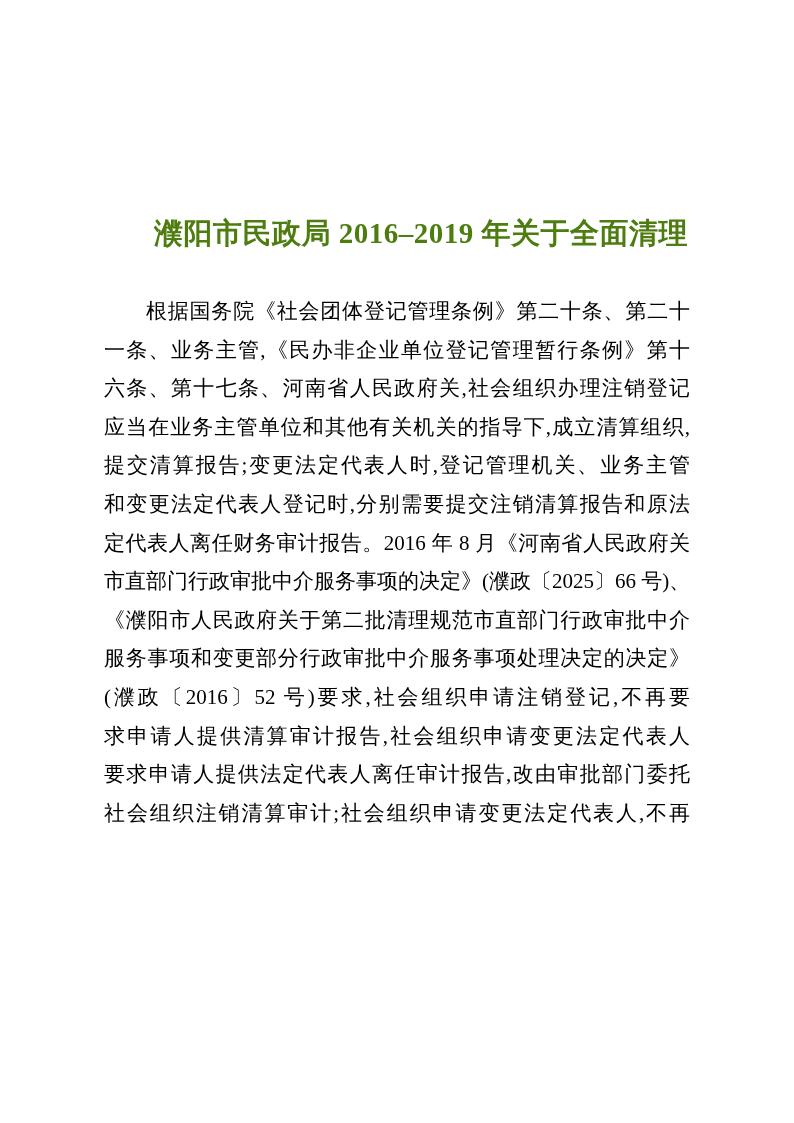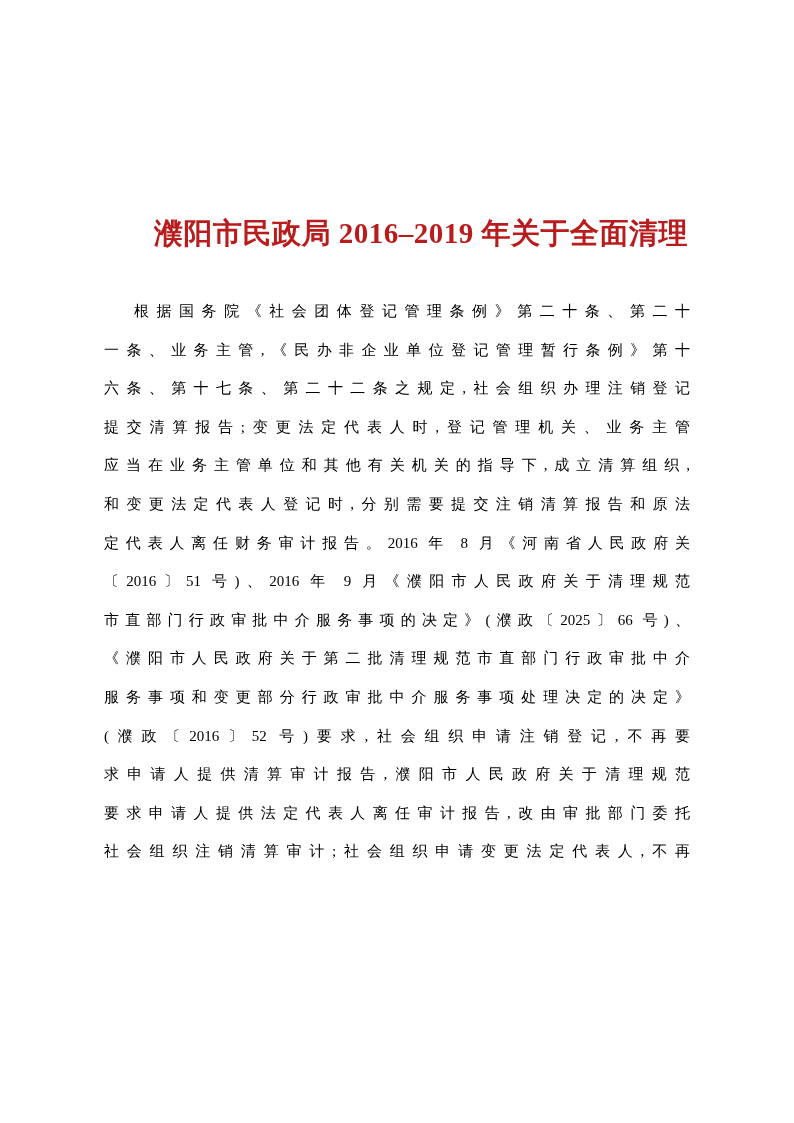--- a/index.html
+++ b/index.html
@@ -15,28 +15,28 @@
     color: #000000;
     overflow: hidden;
   }
 
   .doc-title {
     padding-top: 212px;
     text-align: center;
     font-weight: bold;
     font-size: 29px;
     line-height: 43px;
-    color: #b91c1c;
+    color: #4d7c0f;
     letter-spacing: 0.5px;
     padding-left: 48px;
   }
 
   .doc-body {
     margin: 37px 104px 16px 104px; 
-    font-size: 15px;
+    font-size: 21px;
     line-height: 38.6px;
     color: #000000;
   }
 
   .doc-body .line {
     text-align: justify;
     text-align-last: justify;
     text-justify: inter-character;
     white-space: nowrap;
     overflow: hidden;
@@ -51,28 +51,27 @@
 
 <div class="page">
 
   <div class="doc-title">
     <div>濮阳市民政局 2016–2019 年关于全面清理</div>
   </div>
 
   <div class="doc-body" id="body-lines">
       <div class="line indent">根据国务院《社会团体登记管理条例》第二十条、第二十</div>
       <div class="line">一条、业务主管,《民办非企业单位登记管理暂行条例》第十</div>
-      <div class="line">六条、第十七条、第二十二条之规定,社会组织办理注销登记</div>
+      <div class="line">六条、第十七条、河南省人民政府关,社会组织办理注销登记</div>
+      <div class="line">应当在业务主管单位和其他有关机关的指导下,成立清算组织,</div>
       <div class="line">提交清算报告;变更法定代表人时,登记管理机关、业务主管</div>
-      <div class="line">应当在业务主管单位和其他有关机关的指导下,成立清算组织,</div>
       <div class="line">和变更法定代表人登记时,分别需要提交注销清算报告和原法</div>
       <div class="line">定代表人离任财务审计报告。2016 年 8 月《河南省人民政府关</div>
-      <div class="line">〔2016〕51 号)、2016 年 9 月《濮阳市人民政府关于清理规范</div>
       <div class="line">市直部门行政审批中介服务事项的决定》(濮政〔2025〕66 号)、</div>
       <div class="line">《濮阳市人民政府关于第二批清理规范市直部门行政审批中介</div>
       <div class="line">服务事项和变更部分行政审批中介服务事项处理决定的决定》</div>
       <div class="line">(濮政〔2016〕52 号)要求,社会组织申请注销登记,不再要</div>
-      <div class="line">求申请人提供清算审计报告,濮阳市人民政府关于清理规范</div>
+      <div class="line">求申请人提供清算审计报告,社会组织申请变更法定代表人</div>
       <div class="line">要求申请人提供法定代表人离任审计报告,改由审批部门委托</div>
       <div class="line">社会组织注销清算审计;社会组织申请变更法定代表人,不再</div>
     </div>
 
 </div>
 
 </body></html>

